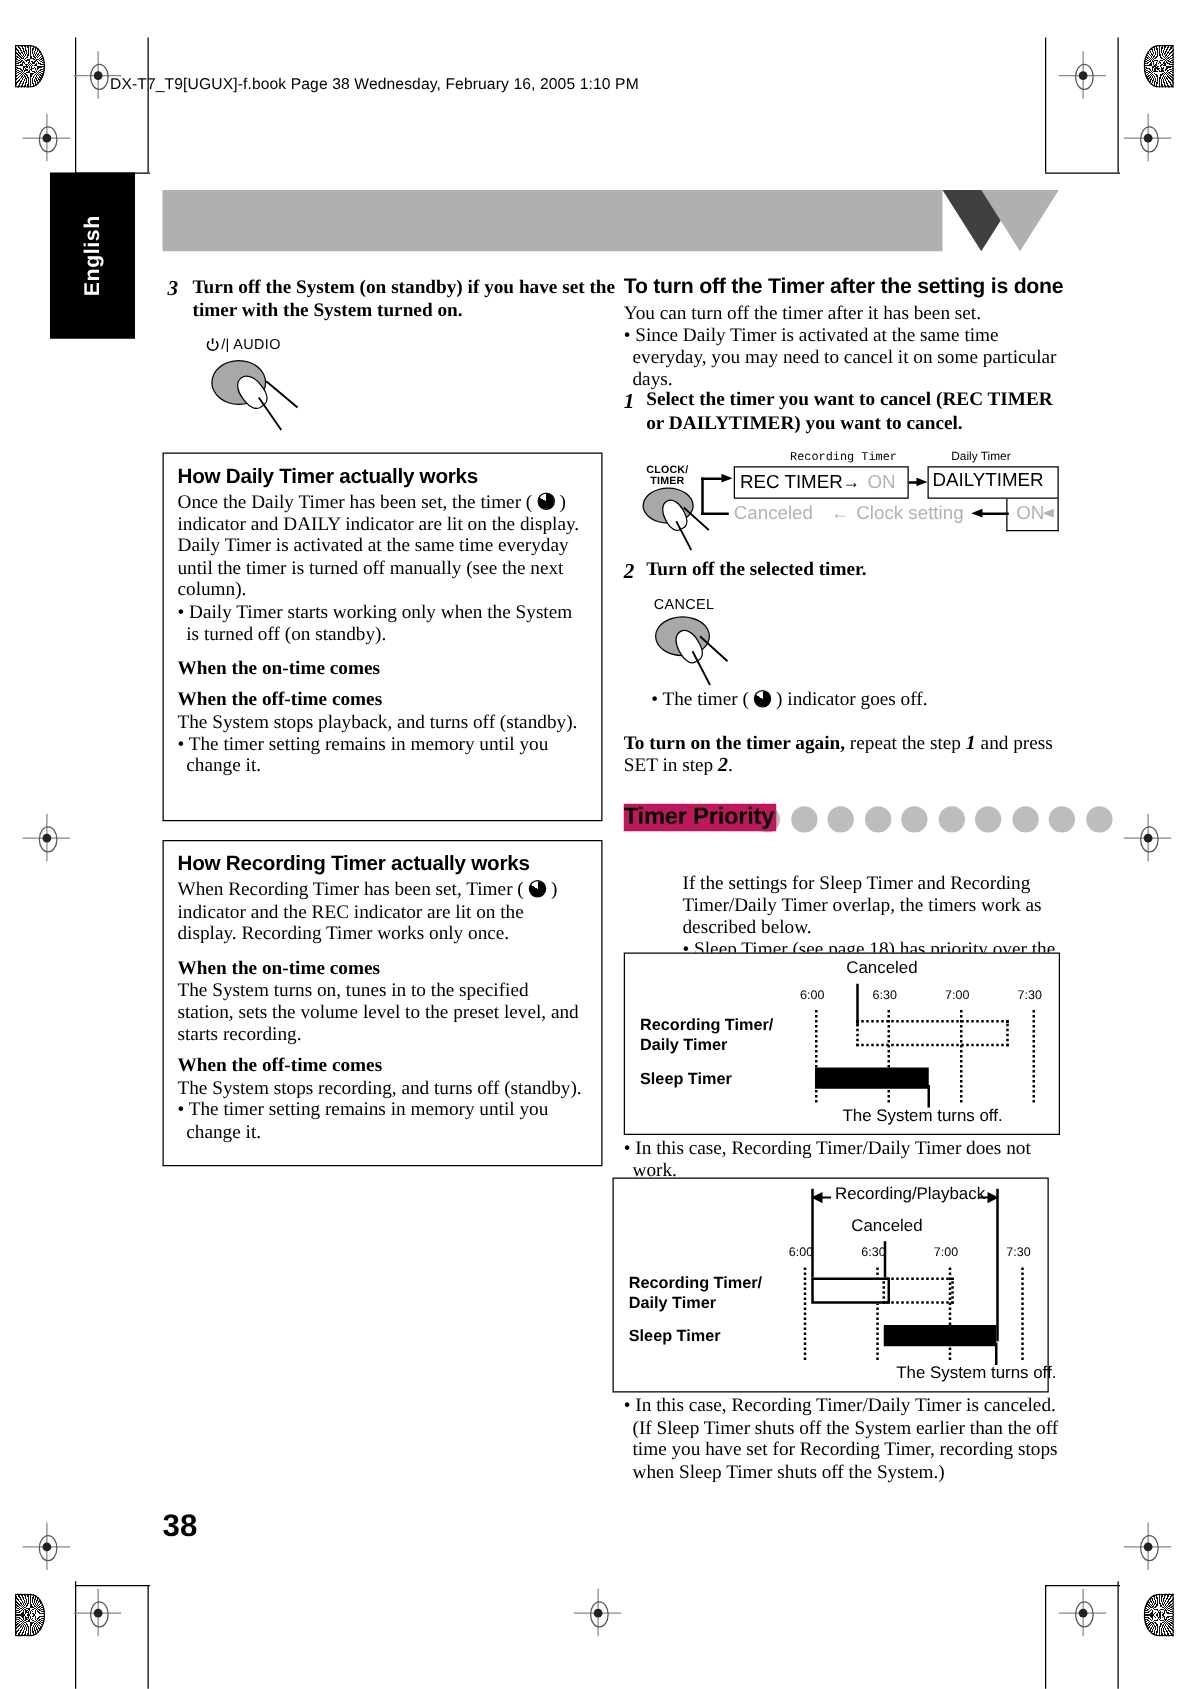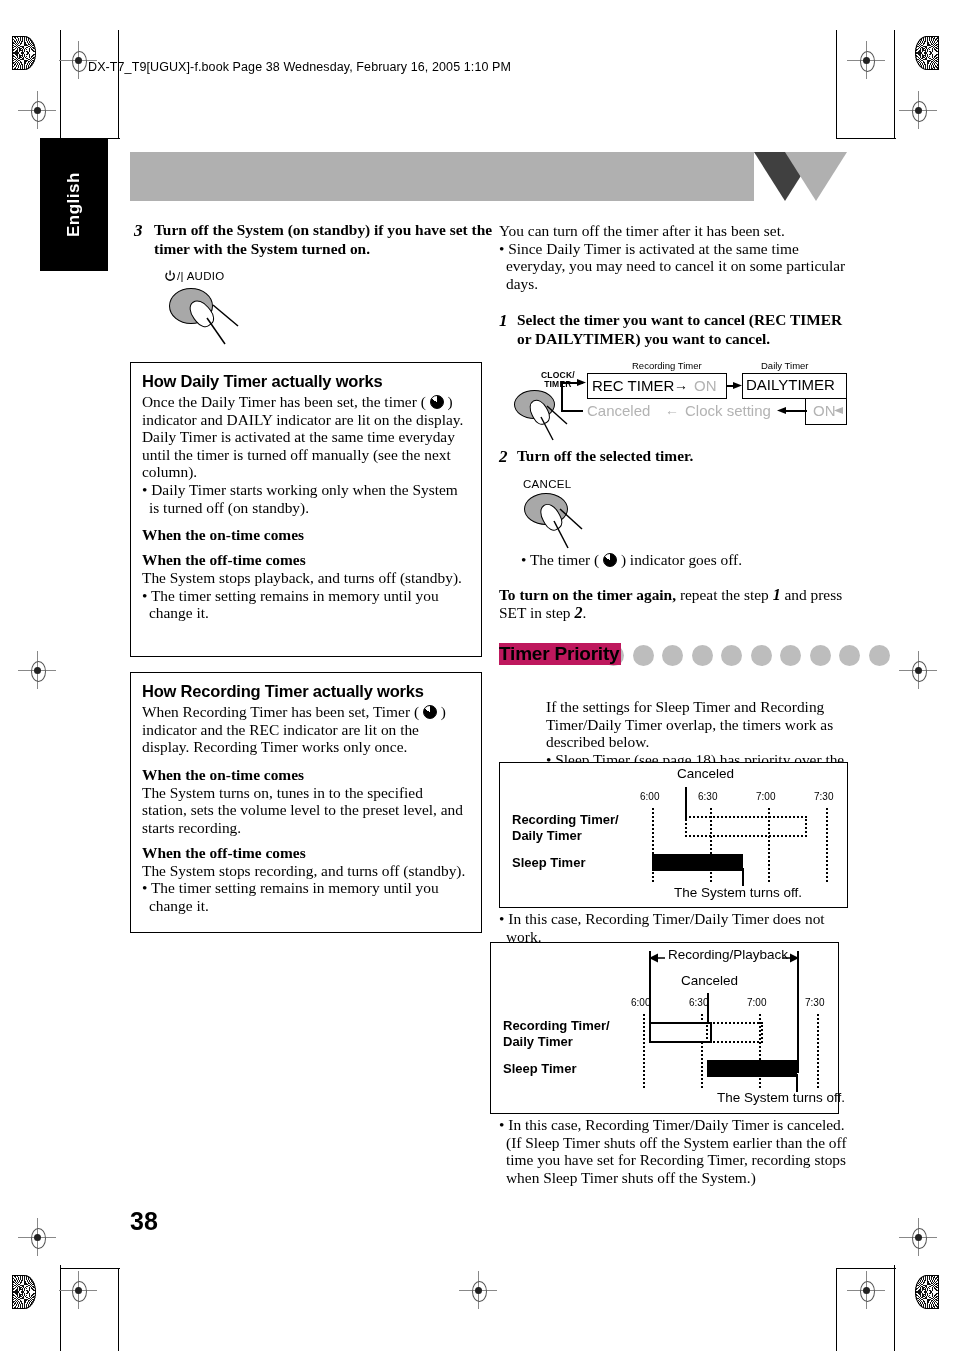--- a/index.html
+++ b/index.html
@@ -55,21 +55,21 @@
   .box{border:1.4px solid #000;background:#fff;}
 
   
   .pie{display:inline-block;width:12px;height:12px;border-radius:50%;
        background:conic-gradient(#000 0deg 300deg,#fff 300deg 360deg);
        border:1.4px solid #000;vertical-align:-2px;}
 
   
   .btnlabel{font-family:"Liberation Sans",sans-serif;font-size:11.5px;letter-spacing:.3px;white-space:nowrap;}
   .btnlabel2{font-family:"Liberation Sans",sans-serif;font-size:8.5px;font-weight:bold;line-height:9px;
-             letter-spacing:.2px;text-align:center;white-space:nowrap;margin-left:24px;}
+             letter-spacing:.2px;text-align:center;white-space:nowrap;}
   .knob{background:#a8a8a8;border:1.6px solid #000;border-radius:50%;}
   .finger{background:#fff;border:1.5px solid #000;border-radius:48% 48% 40% 40%;}
 
   
   .fbox{border:1.7px solid #000;background:#fff;box-sizing:border-box;}
   .flabel{font-family:"Liberation Sans",sans-serif;font-size:9.5px;white-space:nowrap;}
   .ftxtblack{font-family:"Liberation Sans",sans-serif;font-size:15px;color:#000;white-space:nowrap;}
   .ftxtgray{font-family:"Liberation Sans",sans-serif;font-size:15px;color:#b3b3b3;white-space:nowrap;}
   .lineK{position:absolute;background:#000;}
 
@@ -226,20 +226,21 @@
     <div class="bodytxt">The System turns on, tunes in to the specified station, sets the volume level to the preset level, and starts recording.</div>
     <div class="subhead" style="margin-top:7px;">When the off-time comes</div>
     <div class="bodytxt">The System stops recording, and turns off (standby).</div>
     <div class="bullet" style="text-indent:-7px;padding-left:7px;">• <span>The timer setting remains in memory until you change it.</span></div>
   </div>
 </div>
 
 <div class="abs pagenum" style="left:130px;top:1207px;text-align:right;">38</div>
 
 <div class="abs" style="left:499px;top:219px;width:348px;">
+  <div class="secthead" style="font-size:17px;">To turn off the Timer after the setting is done</div>
   <div class="bodytxt" style="margin-top:3px;">You can turn off the timer after it has been set.</div>
   <div class="bullet" style="text-indent:-7px;padding-left:7px;">• <span>Since Daily Timer is activated at the same time everyday, you may need to cancel it on some particular days.</span></div>
 </div>
 
 <div class="abs" style="left:499px;top:311px;width:348px;">
   <div style="display:flex;">
     <div class="stepnum" style="width:18px;flex:none;">1</div>
     <div class="steptxt" style="flex:1;">Select the timer you want to cancel (REC TIMER or DAILYTIMER) you want to cancel.</div>
   </div>
 </div>
@@ -250,21 +251,21 @@
     <span>CLOCK/</span><br>
     <span>TIMER</span>
   </div>
   <div class="knob" style="position:absolute;left:15px;top:30px;width:39px;height:27px;"></div>
   <div class="finger" style="position:absolute;left:32px;top:39px;width:15px;height:24px;transform:rotate(-28deg);"></div>
   <svg style="position:absolute;left:24px;top:40px;" width="60" height="42">
     <line x1="24" y1="6" x2="44" y2="24" stroke="#000" stroke-width="1.4"></line>
     <line x1="18" y1="17" x2="30" y2="40" stroke="#000" stroke-width="1.4"></line>
   </svg>
 
-  <div class="flabel" style="position:absolute;left:133px;top:0px;">Recording Timer</div>
+  <div class="flabel" style="position:absolute;left:133px;top:0px;font-family:Liberation Mono, monospace;">Recording Timer</div>
   <div class="flabel" style="position:absolute;left:262px;top:0px;">Daily Timer</div>
 
   <div class="fbox" style="position:absolute;left:88px;top:13px;width:140px;height:26px;">
     <span class="ftxtblack" style="position:absolute;left:4px;top:3px;">REC TIMER</span>
     <span class="ftxtblack" style="position:absolute;left:86px;top:3px;font-size:14px;">→</span>
     <span class="ftxtgray" style="position:absolute;left:106px;top:3px;">ON</span>
   </div>
 
   <div class="fbox" style="position:absolute;left:243px;top:13px;width:105px;height:26px;"></div>
   <span class="ftxtblack" style="position:absolute;left:247px;top:16px;">DAILYTIMER</span>

